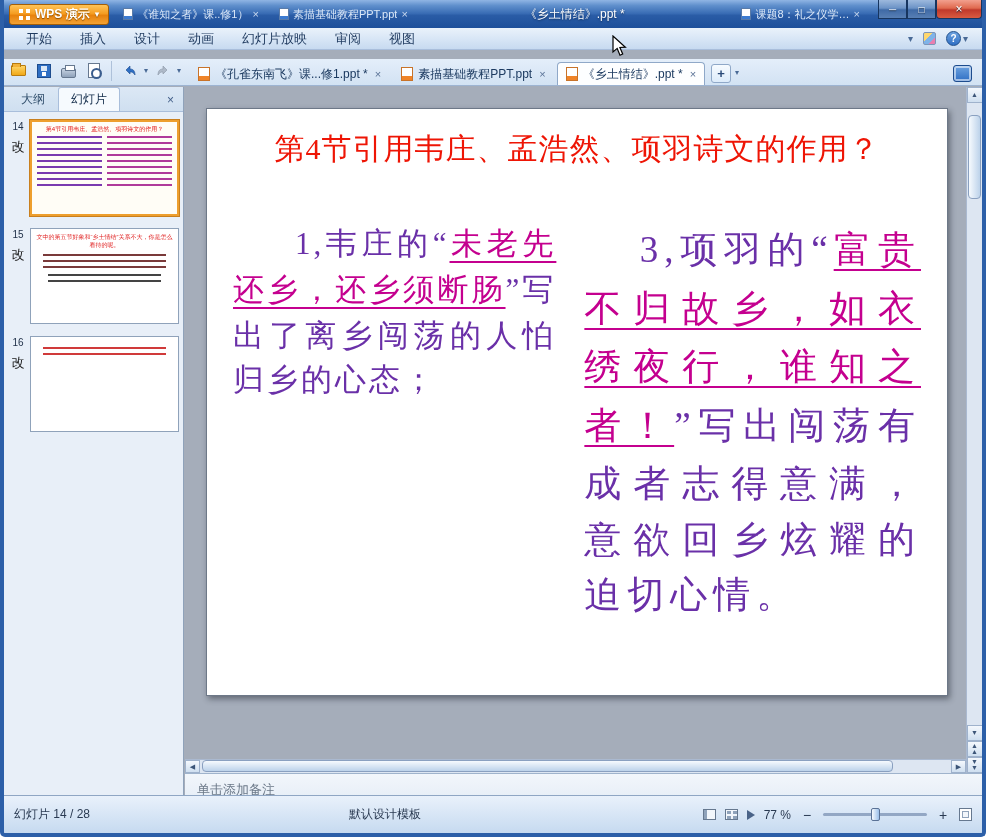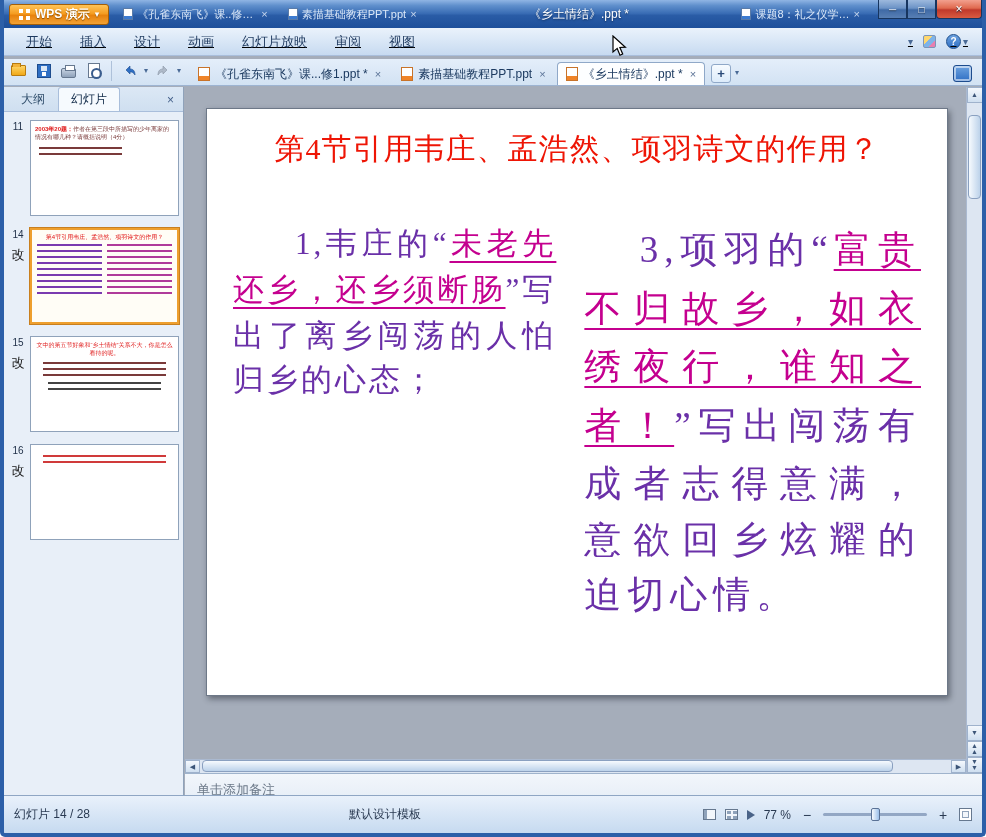--- a/index.html
+++ b/index.html
@@ -37,23 +37,23 @@
   .win-btn { height:19px; display:flex; align-items:center; justify-content:center;
     color:#fff; font-size:10px; border:1px solid #17355f; border-top:none;
     background:linear-gradient(180deg,#9db9dd 0%,#6c93c6 45%,#3f6aa6 55%,#587fb4 100%);
     text-shadow:0 1px 1px #123; }
   .win-btn.min, .win-btn.max { width:29px; }
   .win-btn.close { width:46px; border-radius:0 0 4px 4px;
     background:linear-gradient(180deg,#f2a08e 0%,#e06a4f 45%,#c0392b 55%,#d95b41 100%);
     font-size:12px; }
 
   
-  .menubar { position:absolute; top:28px; left:0; right:0; height:28px;
+  .menubar { position:absolute; top:28px; left:0; right:0; height:22px;
     background:linear-gradient(180deg,#eaf2fb 0%,#d5e4f5 60%,#c7daf0 100%);
-    border-bottom:1px solid #a9bedb; display:flex; align-items:center; padding:0 8px;text-decoration:underline; }
+    border-bottom:1px solid #a9bedb; display:flex; align-items:center; padding:0 8px; }
   .menu-item { padding:5px 14px; color:#1f3a5f; font-size:13px; cursor:default; }
   .mb-right { margin-left:auto; display:flex; align-items:center; gap:10px; padding-right:6px; }
   .mb-caret { color:#4a6a96; font-size:10px; }
   .skin-ico { width:13px; height:13px; border-radius:2px; border:1px solid #7d95b8;
     background:linear-gradient(135deg,#ffd76e 0 40%,#7fb3e8 40% 70%,#e87fb0 70%); }
   .help-btn { display:flex; align-items:center; gap:2px; }
   .help-circ { width:15px; height:15px; border-radius:50%; background:linear-gradient(#6ea3e0,#2f6fc4);
     color:#fff; font-size:10px; font-weight:bold; display:flex; align-items:center; justify-content:center;
     border:1px solid #1f4f8c; }
 
@@ -182,21 +182,21 @@
 <div class="window">
 
   <div class="titlebar">
     <div class="app-btn">
       <span class="app-grid"></span>
       <span>WPS 演示</span>
       <span class="app-caret">▾</span>
     </div>
     <div class="tb-tab">
       <span class="mini-doc"></span>
-      <span class="lbl">《孔雀东南飞》课..修1）</span>
+      <span class="lbl">《谁知之者》课..修1）</span>
       <span class="x">×</span>
     </div>
     <div class="tb-tab">
       <span class="mini-doc"></span>
       <span class="lbl">素描基础教程PPT.ppt</span>
       <span class="x">×</span>
     </div>
     <div class="tb-title">《乡土情结》.ppt *</div>
     <div class="tb-tab">
       <span class="mini-doc"></span>
@@ -282,31 +282,20 @@
 
   <div class="left-panel">
     <div class="panel-tabs">
       <div class="ptab">大纲</div>
       <div class="ptab active">幻灯片</div>
       <div class="panel-x">×</div>
     </div>
     <div class="thumb-list">
 
 
-      <div class="trow">
-        <div class="tgut">
-          <span class="tnum">11</span>
-        </div>
-        <div class="thumb">
-          <div class="tht">
-            <span style="color:#e02020;font-weight:bold">2003年20题：</span><span style="color:#7a3a3a">作者在第三段中所描写的少年离家的情况有哪几种？请概括说明（4分）</span>
-          </div>
-          <div class="tl" style="width:60%;height:10px;color:#7a3a3a;margin:6px 0 0 4px"></div>
-        </div>
-      </div>
 
 
 
       <div class="trow">
         <div class="tgut">
           <span class="tnum">14</span>
           <span class="tmark">改</span>
         </div>
         <div class="thumb sel">
           <div class="tht c" style="color:#e01010">第4节引用韦庄、孟浩然、项羽诗文的作用？</div>

